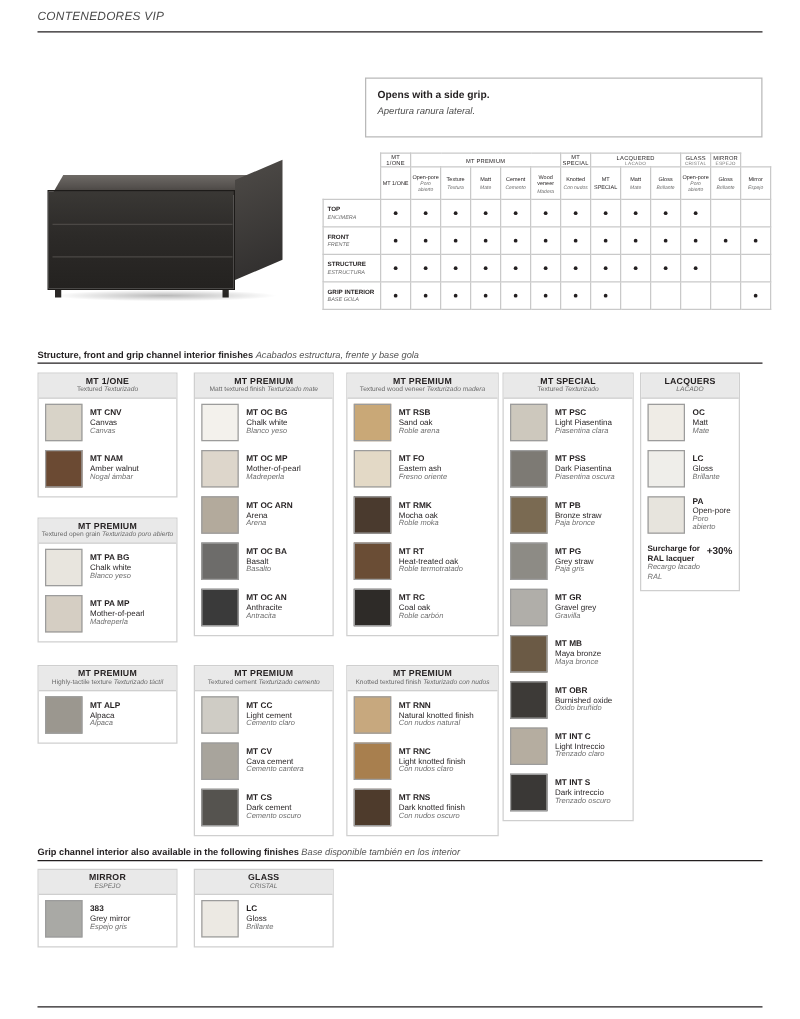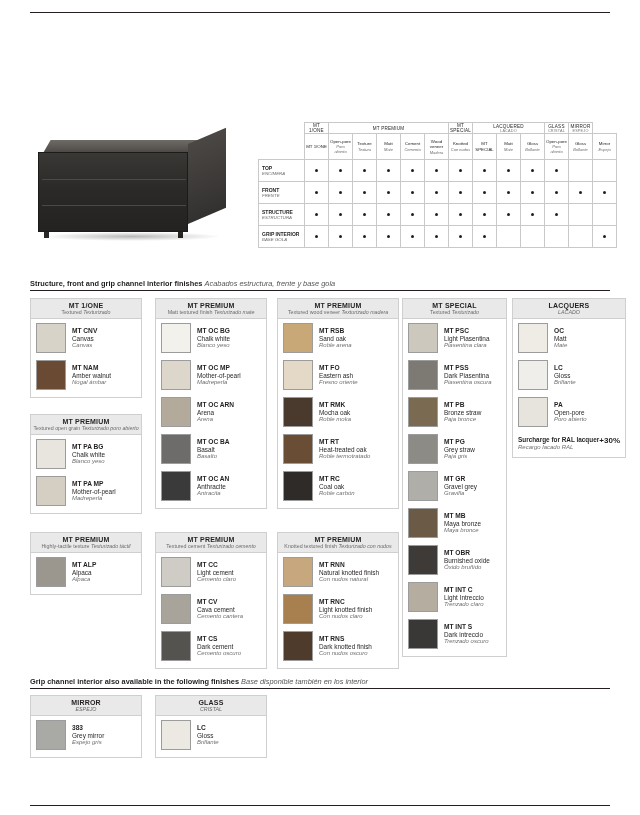--- a/index.html
+++ b/index.html
@@ -110,23 +110,28 @@
   .surch .pct { font-size: 8px; font-weight: bold; }
 
   .hr-bottom { position:absolute; left:30px; width: 580px; border-top:1px solid #231f20; }
 </style>
 </head>
 <body>
 
 <div class="page">
 
   <div class="header">
+    <div class="subtitle">CONTENEDORES VIP</div>
   </div>
   <div class="hr-top"></div>
 
+  <div class="note-box">
+    <div class="l1">Opens with a side grip.</div>
+    <div class="l2">Apertura ranura lateral.</div>
+  </div>
 
   <div class="product">
     <div class="prod-top"></div>
     <div class="prod-side"></div>
     <div class="prod-body">
       <div class="prod-line" style="top:26px"></div>
       <div class="prod-line" style="top:52px"></div>
     </div>
     <div class="prod-foot" style="left:6px"></div>
     <div class="prod-foot" style="left:140px"></div>
@@ -576,21 +581,21 @@
           <div class="item">
             <div class="sw" style="background:#3a3836"></div>
             <div class="txt">
               <div class="code">MT INT S</div>
               <div class="name">Dark intreccio</div>
               <div class="es">Trenzado oscuro</div>
             </div>
           </div>
         </div>
       </div>
-      <div class="grpbox" style="left: 512px; top: 298px; width: 114px;">
+      <div class="grpbox" style="left: 512px; top: 298px; width: 80px;">
         <div class="grphead">
           <div class="t">LACQUERS</div>
           <div class="s"><i>LACADO</i></div>
         </div>
         <div class="items">
           <div class="item">
             <div class="sw" style="background:#efece6"></div>
             <div class="txt">
               <div class="code">OC</div>
               <div class="name">Matt</div>

